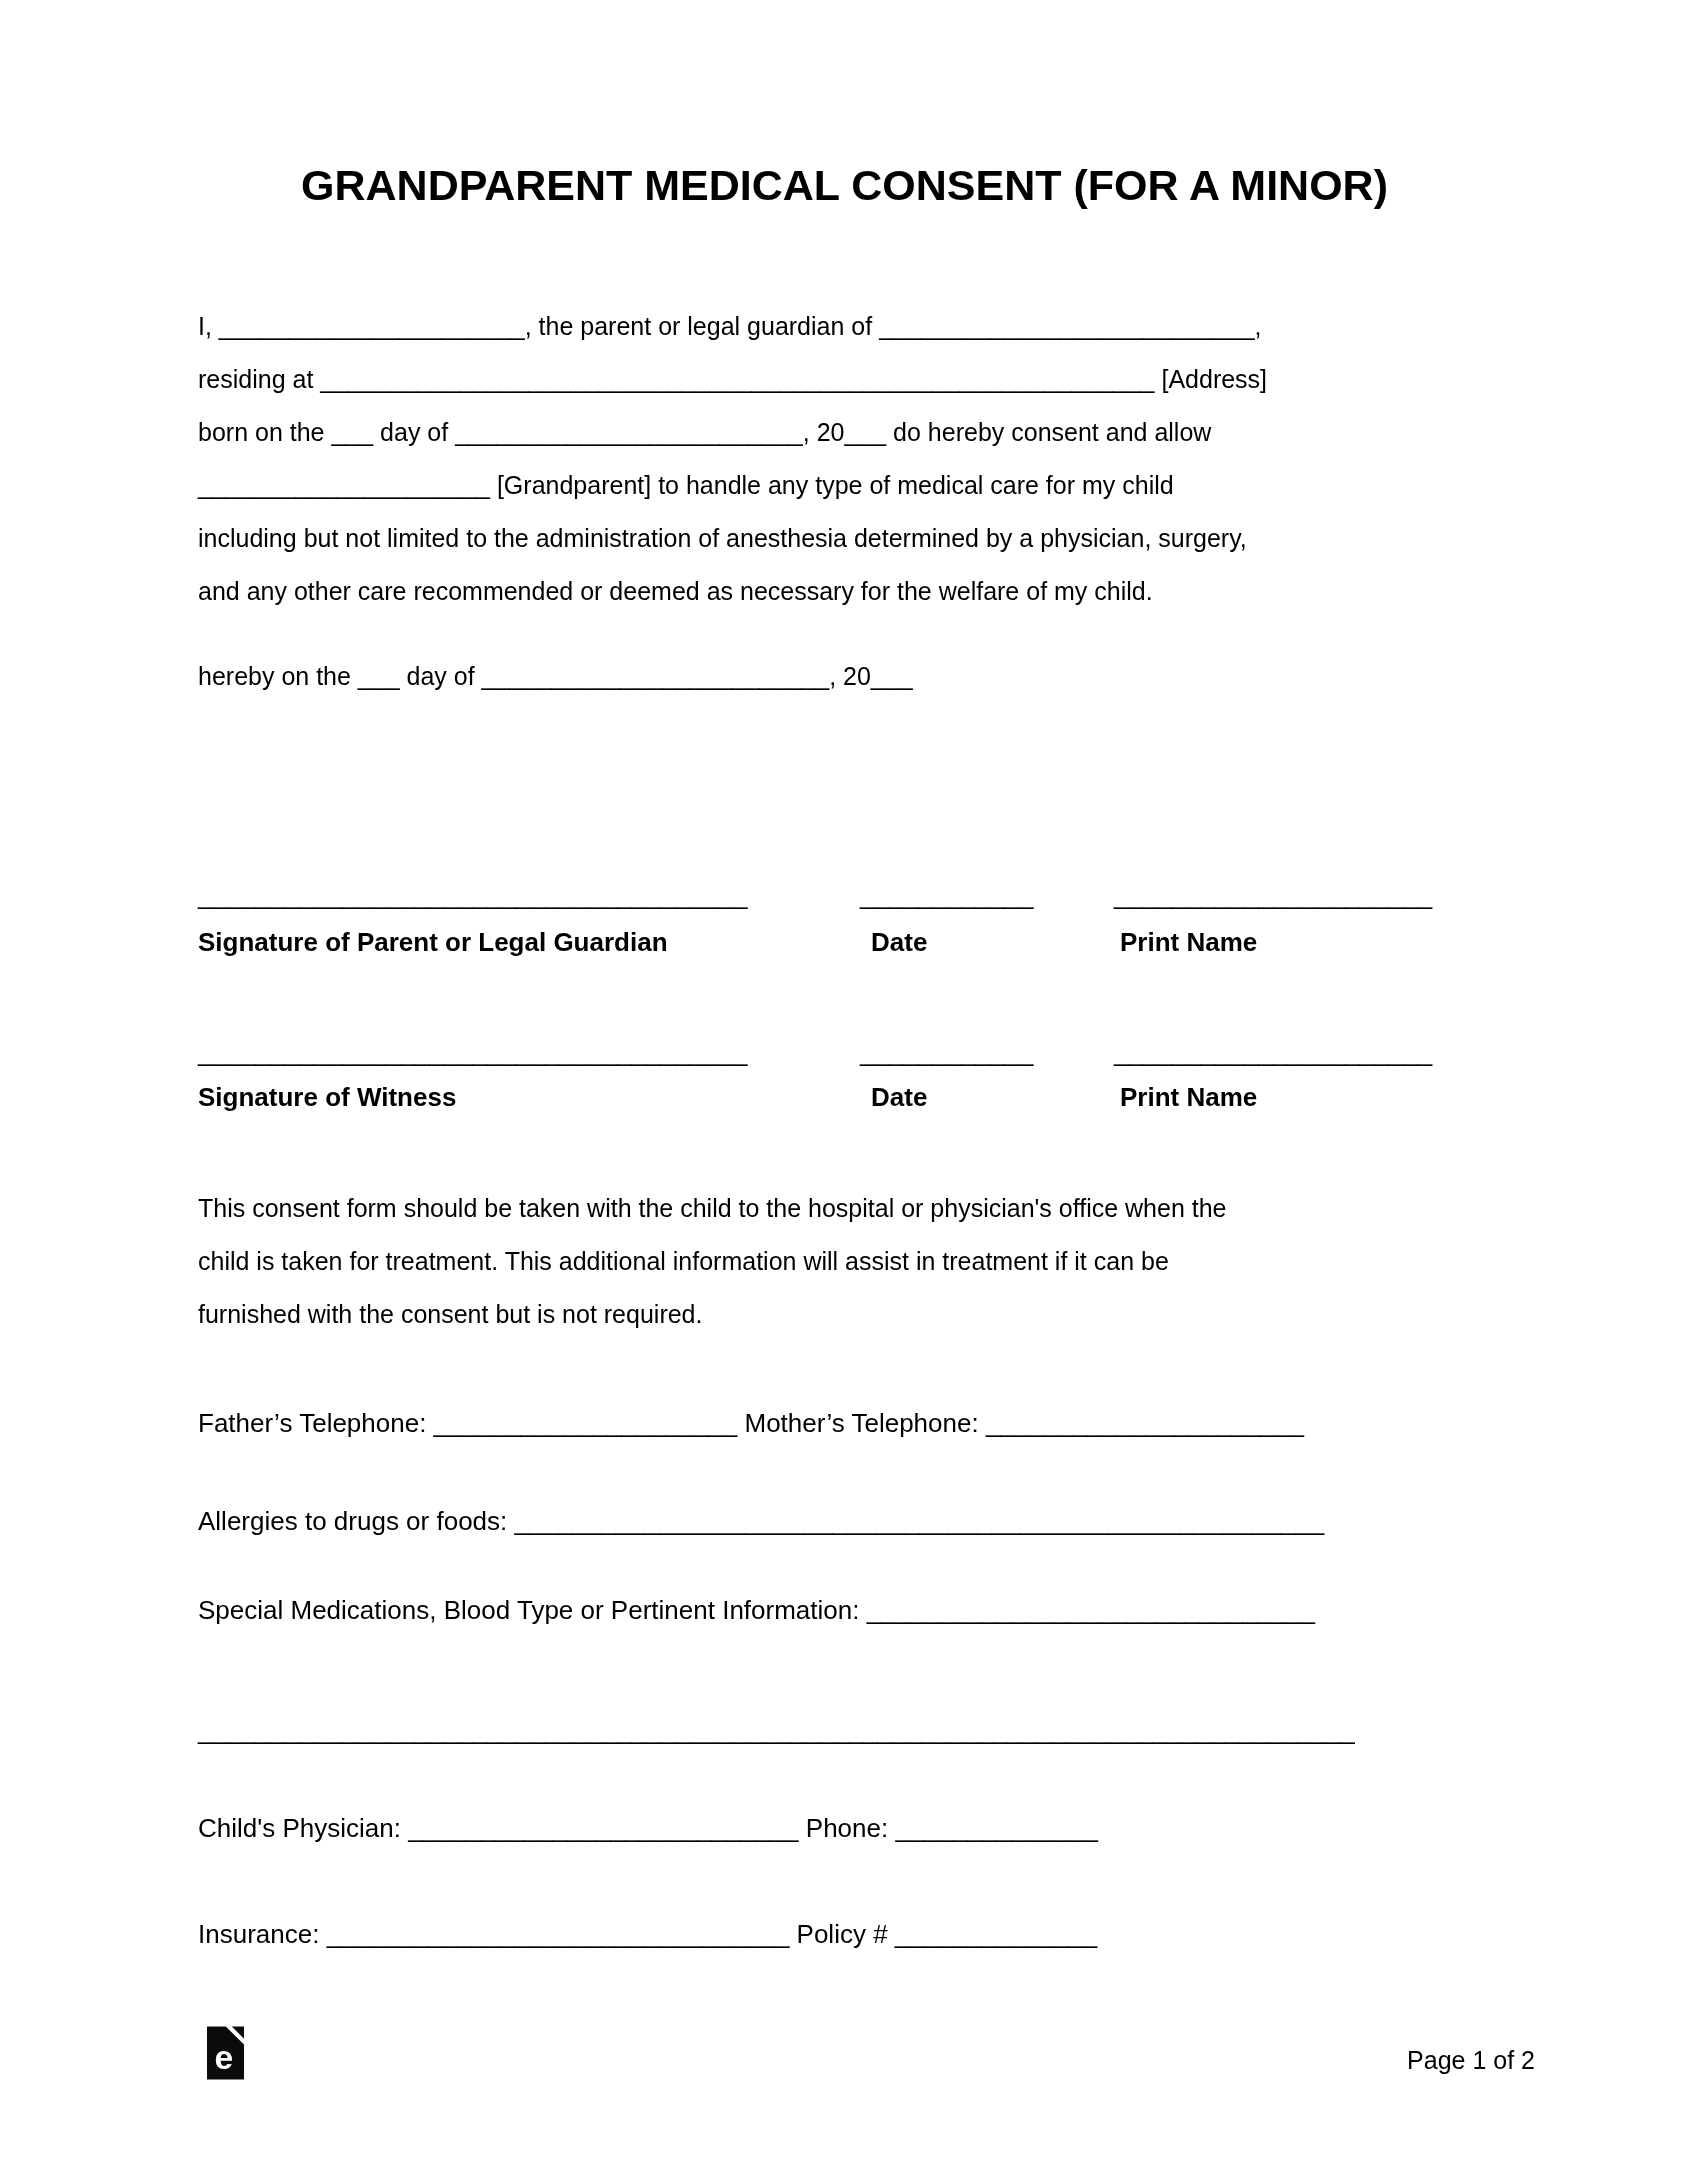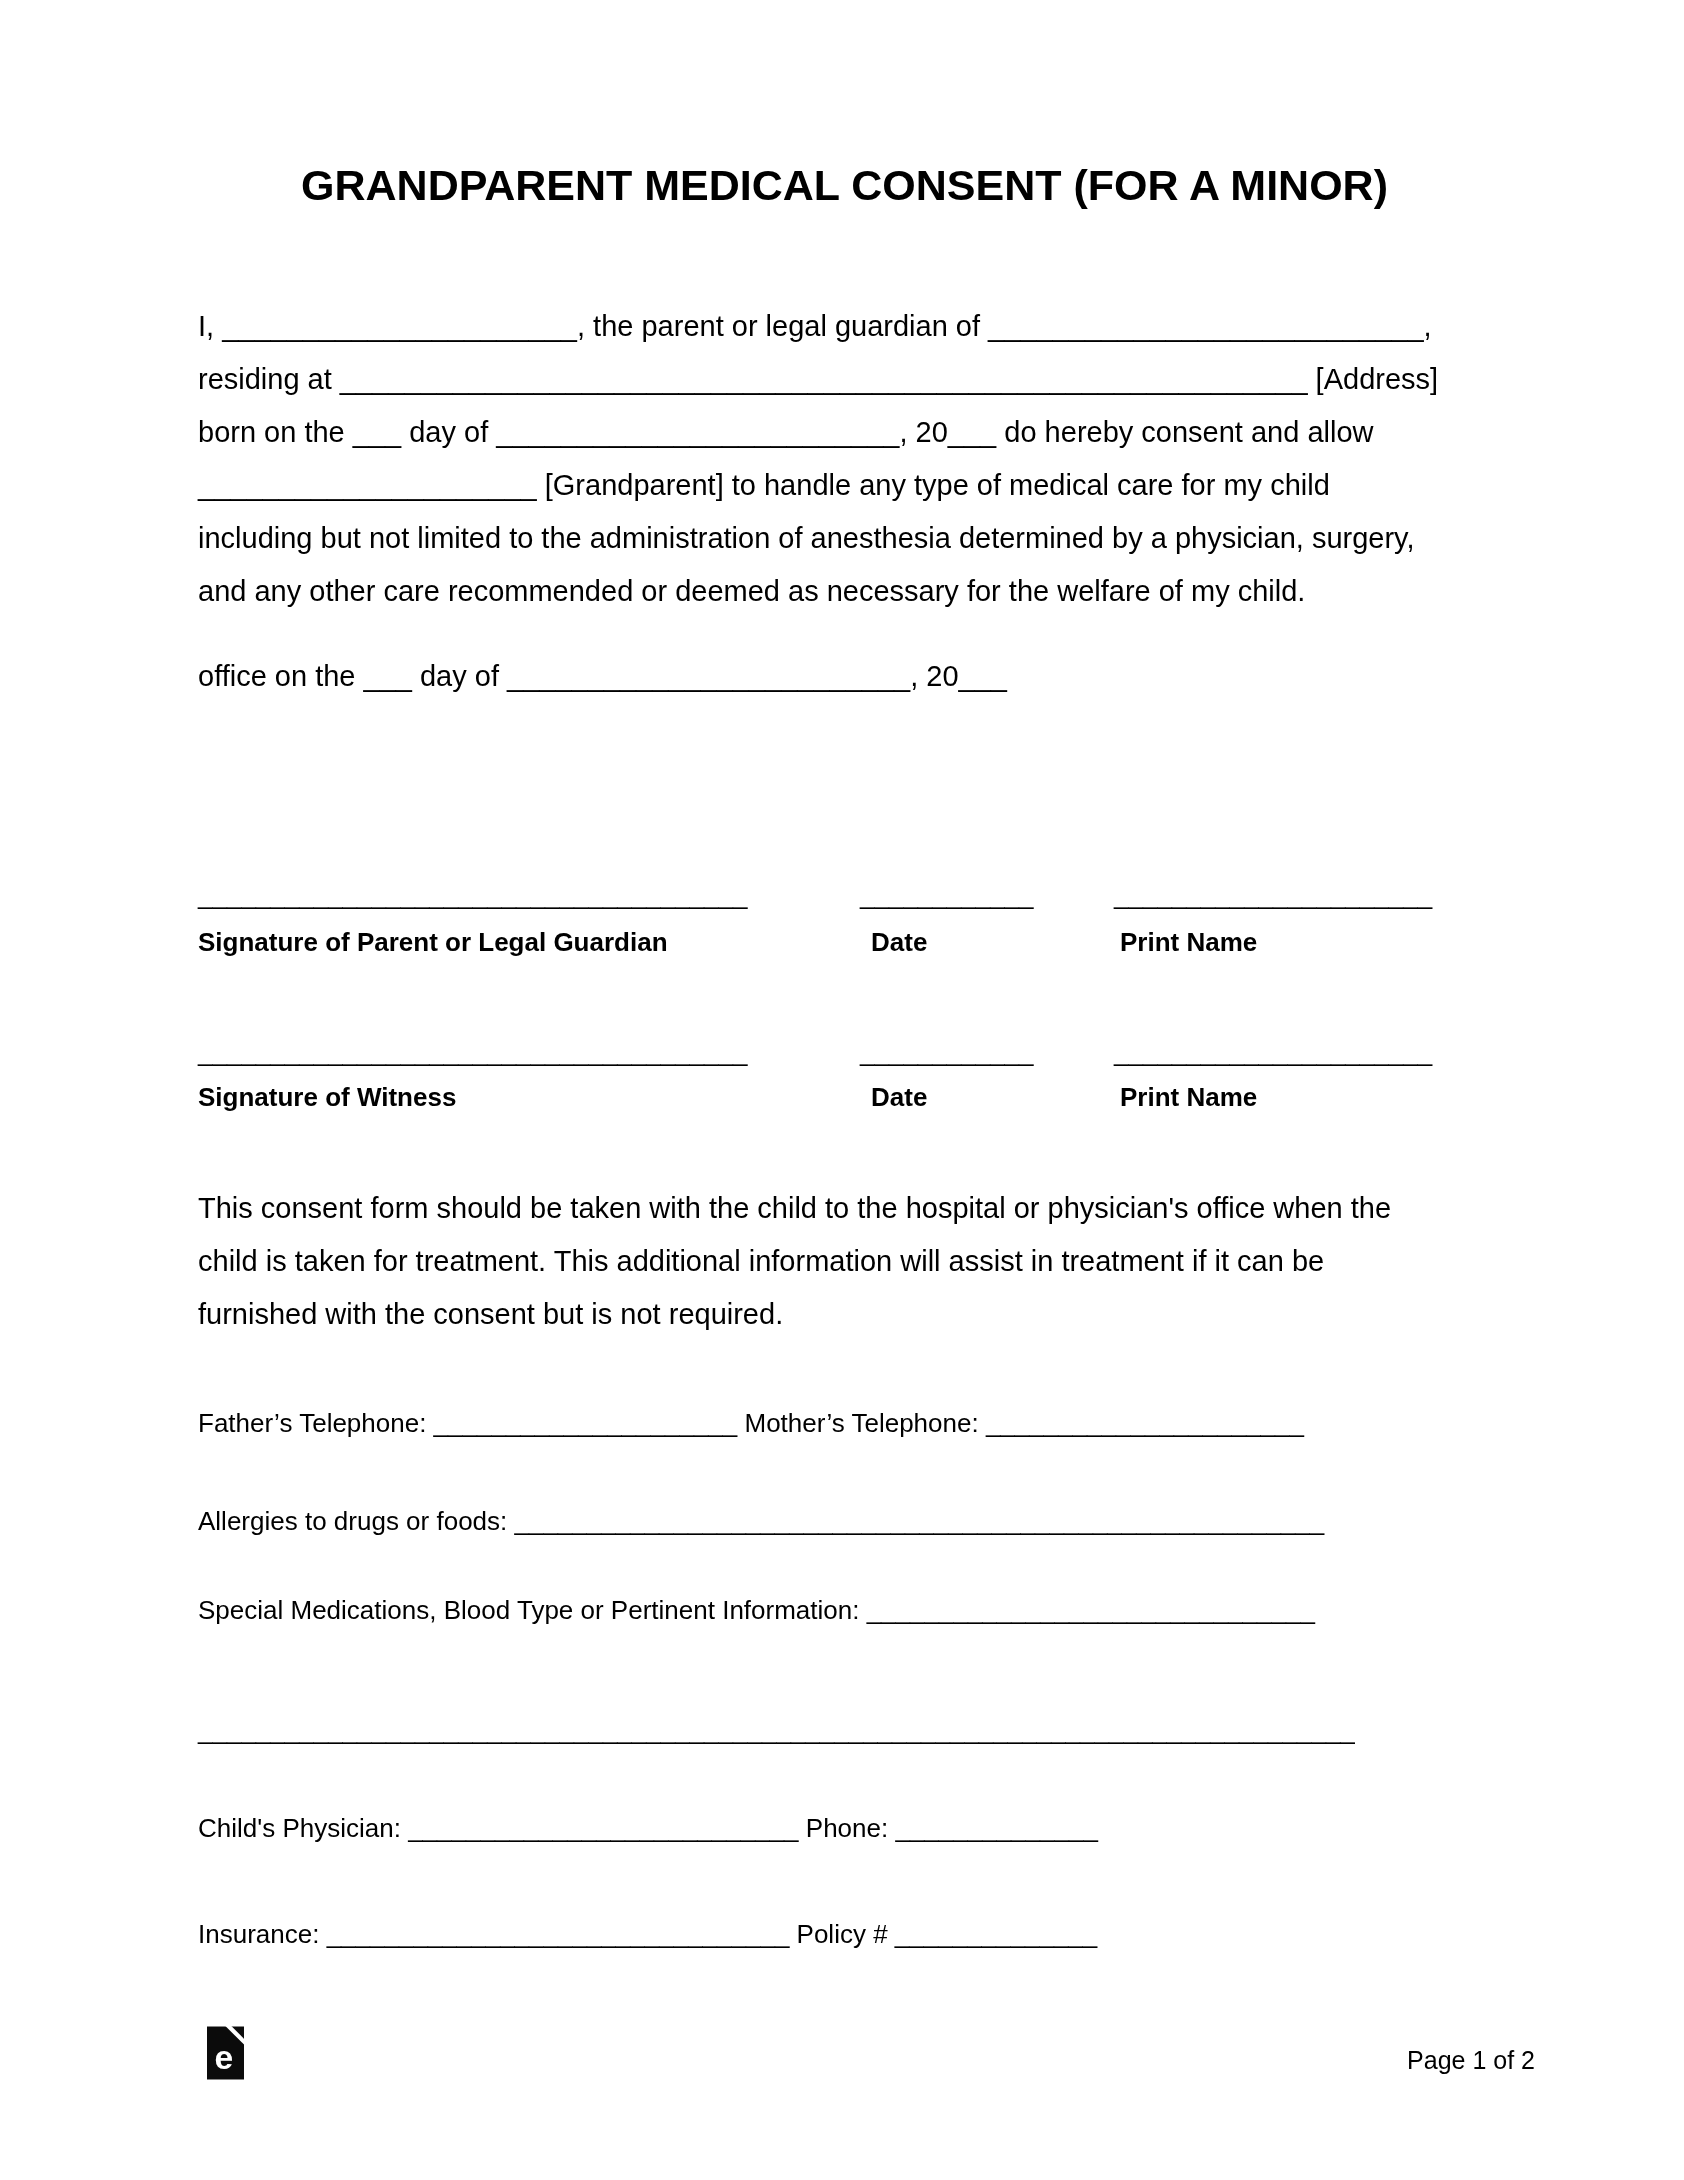--- a/index.html
+++ b/index.html
@@ -19,21 +19,21 @@
     width: 100%;
     margin: 2px;
     text-align: center;
     font-size: 43px;
     line-height: 51px;
     font-weight: 700;
     white-space: pre;
   }
   .para { position: absolute; left: 198px; }
   .tline {
-    font-size: 29px;
+    font-size: 25px;
     line-height: 53px;
     white-space: pre;
   }
   .abs-line {
     position: absolute;
     font-size: 26px;
     line-height: 53px;
     white-space: pre;
   }
   .blabel { font-weight: 700; }
@@ -58,21 +58,21 @@
   <div class="para" style="top:300px">
     <div class="tline">I, ______________________, the parent or legal guardian of ___________________________,</div>
     <div class="tline">residing at ____________________________________________________________ [Address]</div>
     <div class="tline">born on the ___ day of _________________________, 20___ do hereby consent and allow</div>
     <div class="tline">_____________________ [Grandparent] to handle any type of medical care for my child</div>
     <div class="tline">including but not limited to the administration of anesthesia determined by a physician, surgery,</div>
     <div class="tline">and any other care recommended or deemed as necessary for the welfare of my child.</div>
   </div>
 
   <div class="para" style="top:650px">
-    <div class="tline">office on the ___ day of _________________________, 20___</div>
+    <div class="tline">hereby on the ___ day of _________________________, 20___</div>
   </div>
 
   <div class="abs-line" style="top:869px;left:198px">______________________________________</div>
   <div class="abs-line" style="top:869px;left:860px">____________</div>
   <div class="abs-line" style="top:869px;left:1114px">______________________</div>
   <div class="abs-line blabel" style="top:916px;left:198px">Signature of Parent or Legal Guardian</div>
   <div class="abs-line blabel" style="top:916px;left:871px">Date</div>
   <div class="abs-line blabel" style="top:916px;left:1120px">Print Name</div>
 
   <div class="abs-line" style="top:1026px;left:198px">______________________________________</div>

